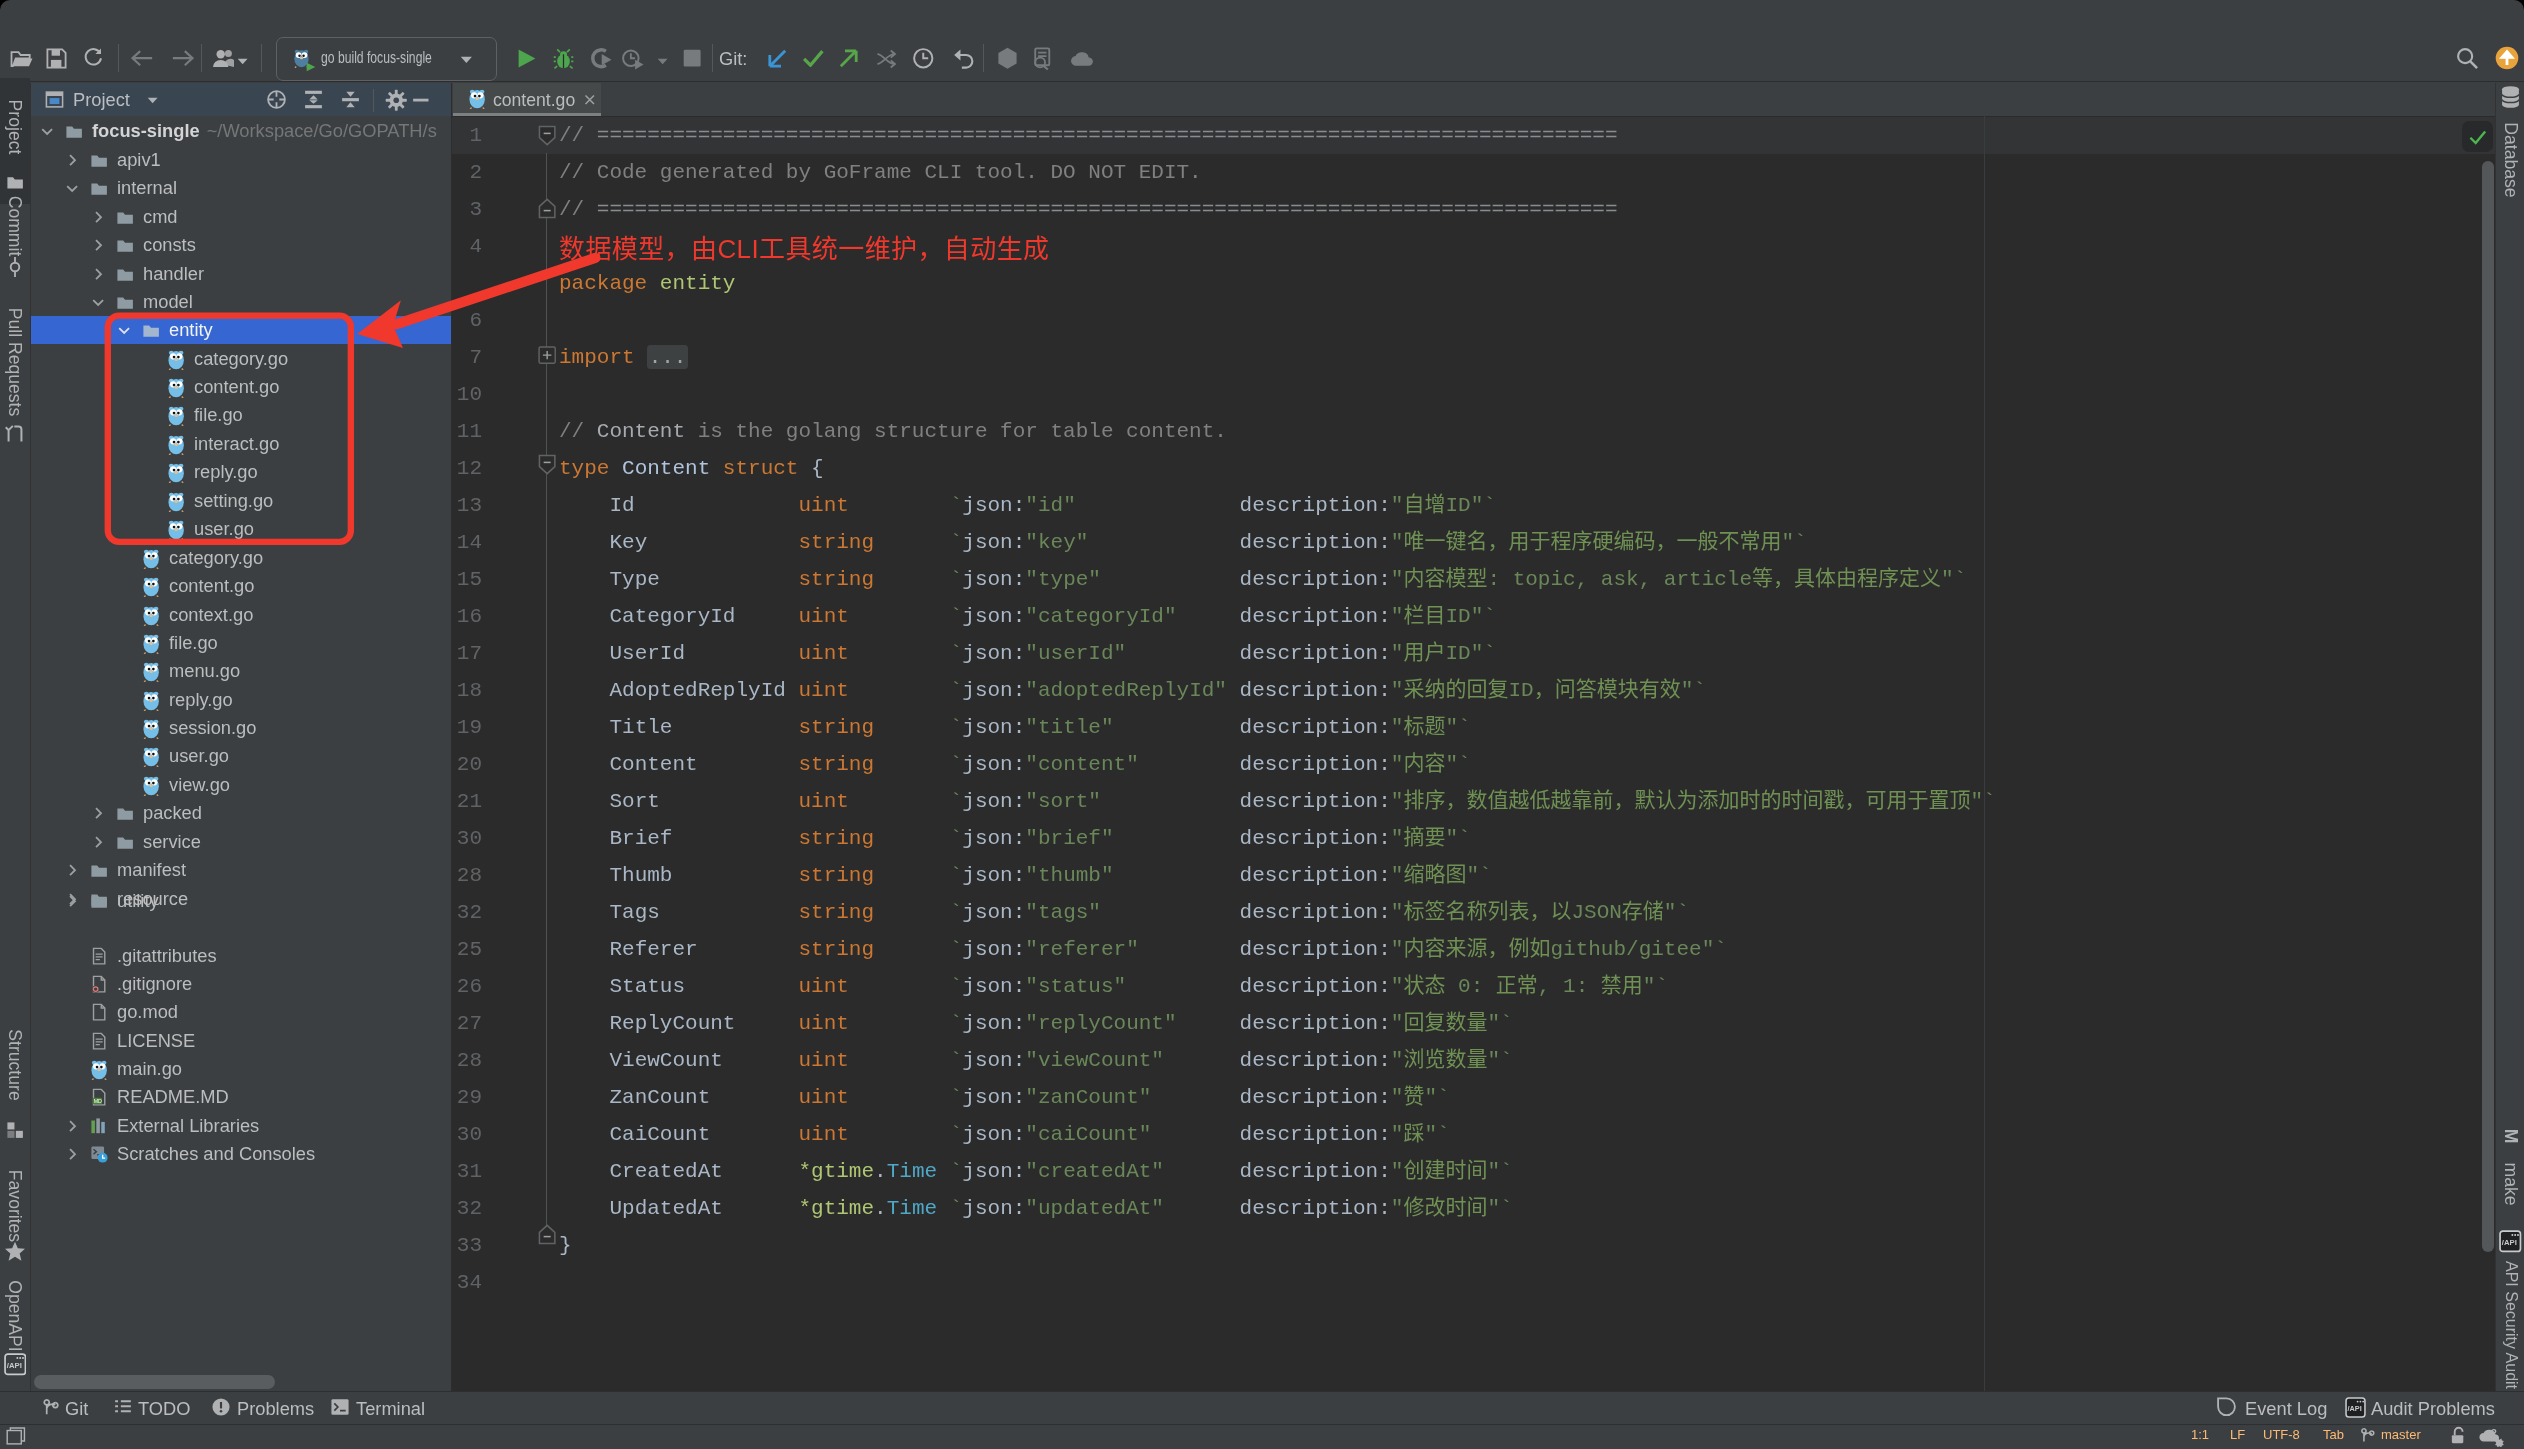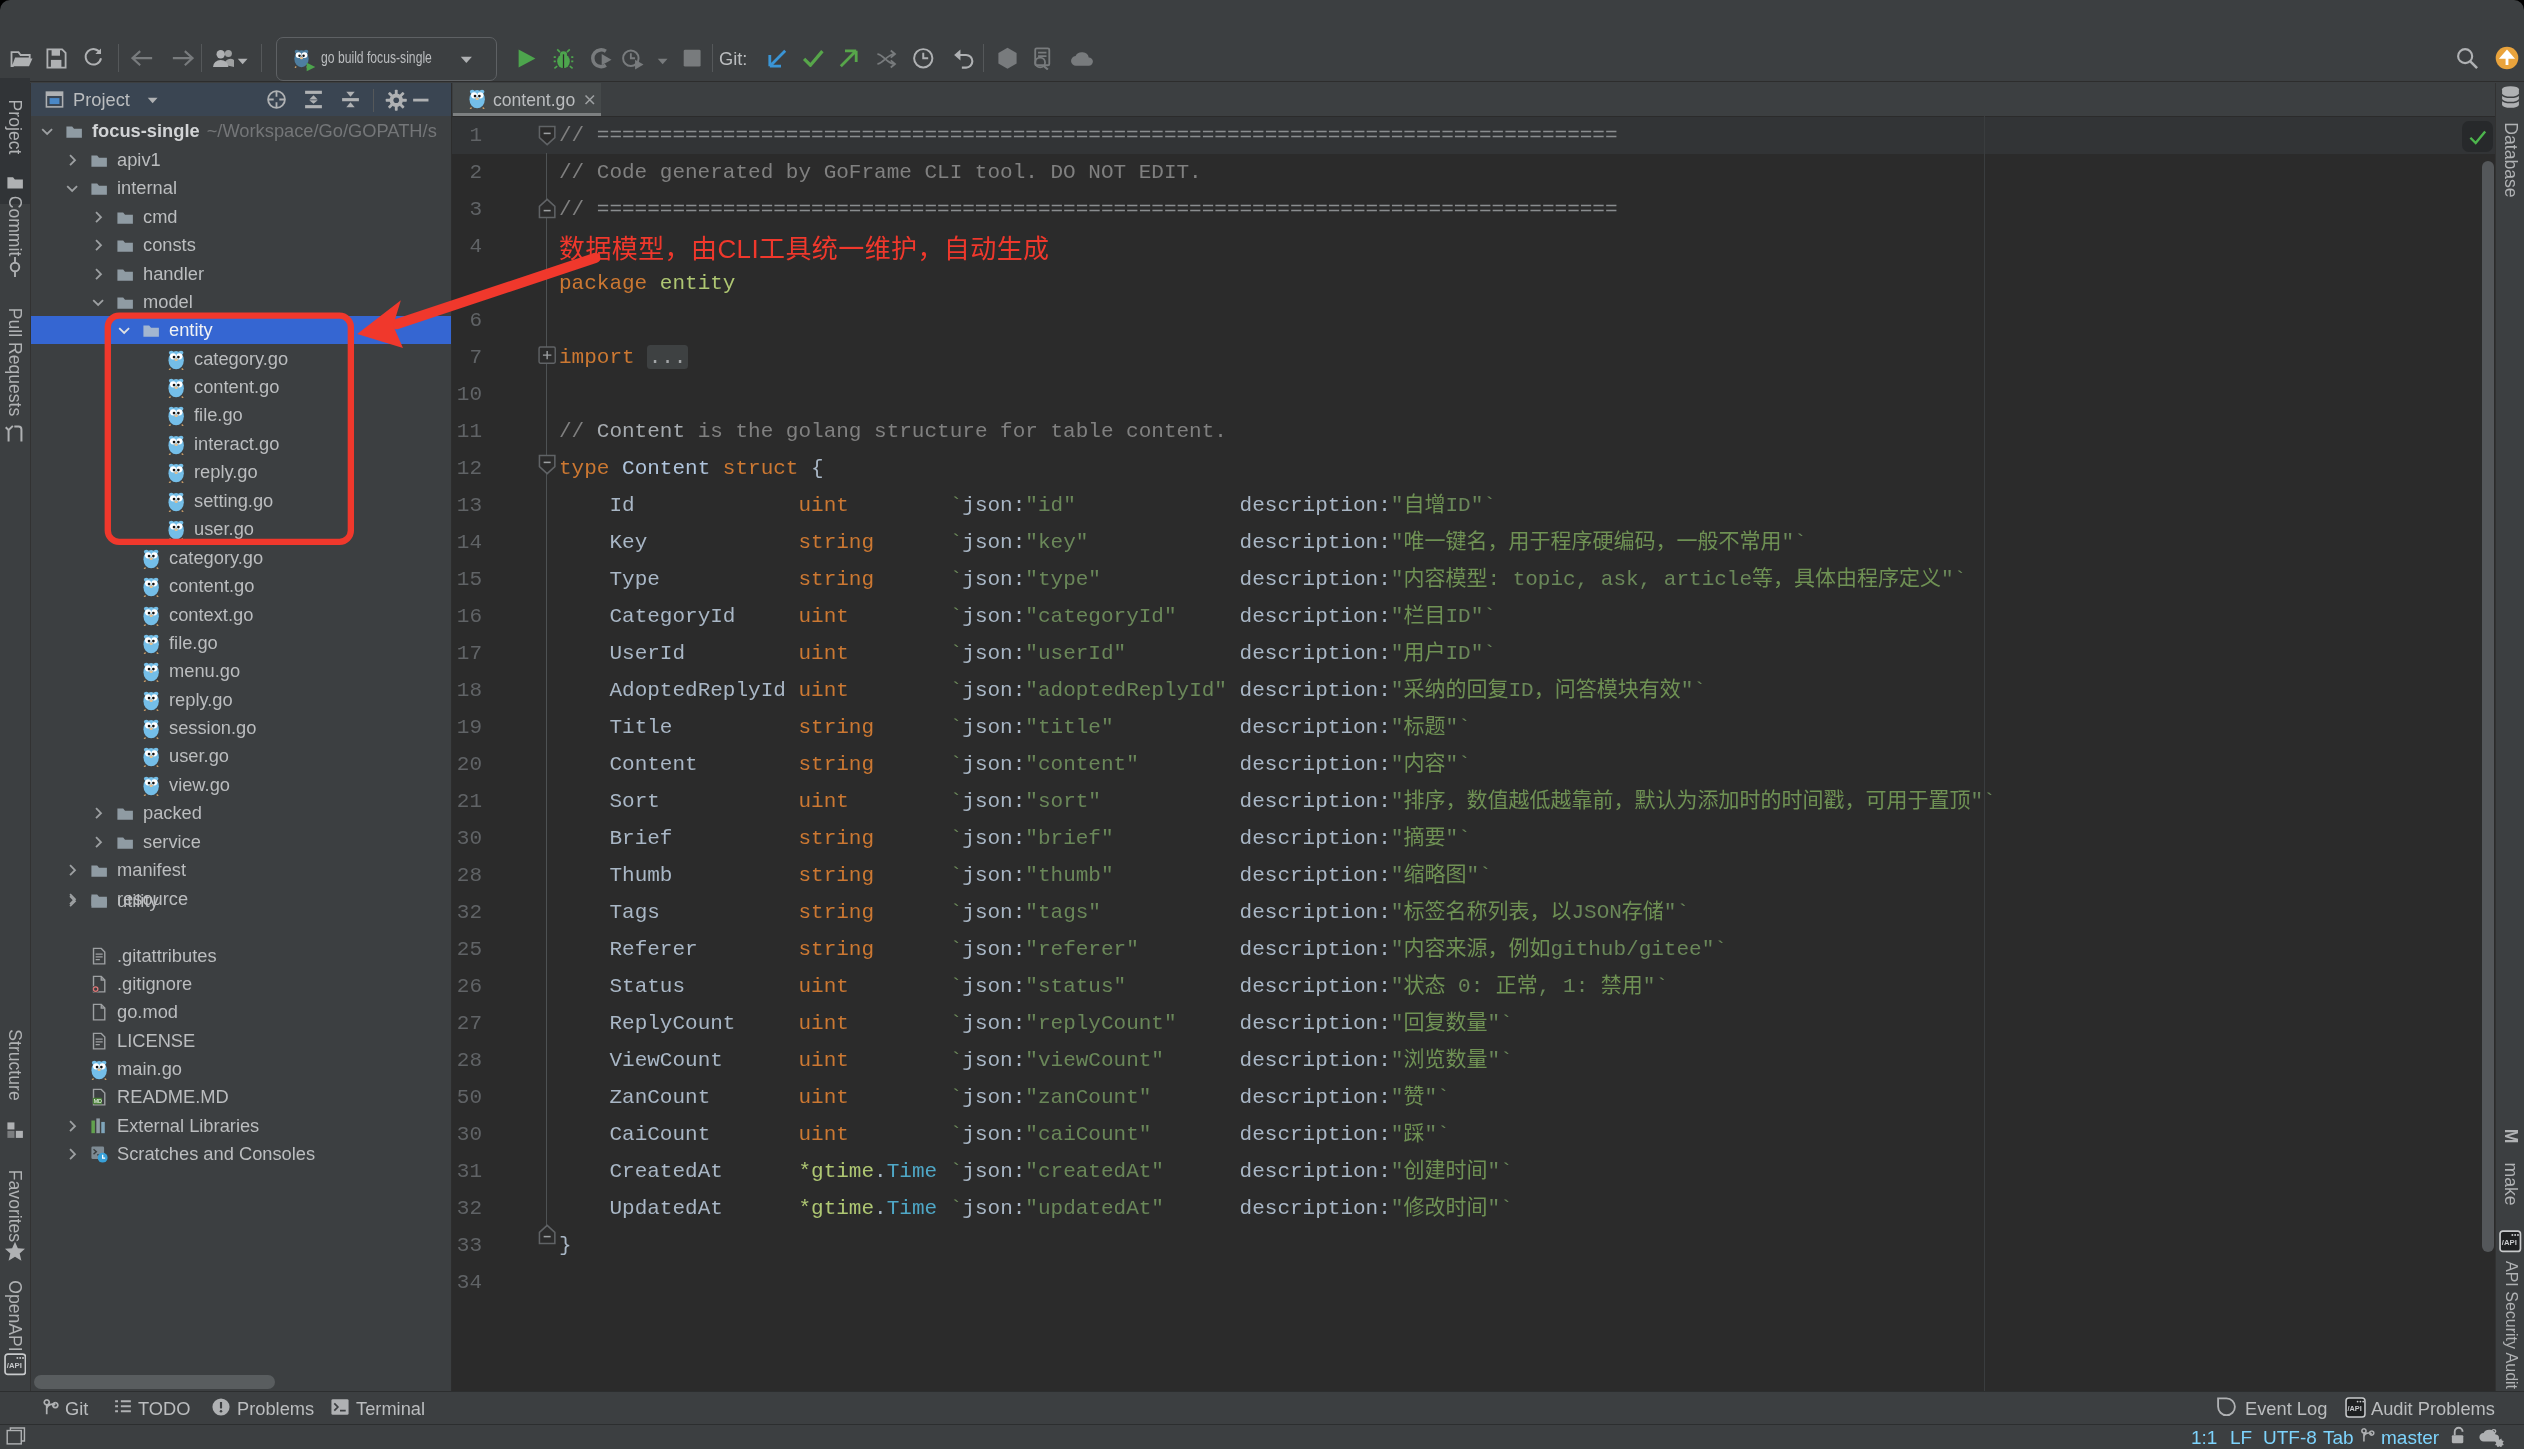--- a/index.html
+++ b/index.html
@@ -44,21 +44,21 @@
 .k{color:#6f9154;font-style:normal}
 .f{color:#a9b7c6}
 .tn{color:#afc4dc}
 .t{color:#4fa8c7}
 .di{color:#a2a5a7;background:#3e4142;border-radius:3.5px;padding:0.7px 1.4px}
 #inspw{position:absolute;left:2010px;top:5px;width:31px;height:31px;border-radius:7px;background:#27292b}
 #scrollt{position:absolute;left:2030px;top:45px;width:12px;height:1091px;border-radius:6.3px;background:#54575a}
 #rstripe{position:absolute;left:2495px;top:83px;width:30px;height:1308px;background:#3c3f41;border-left:0.7px solid #323232}
 #toolwbar{position:absolute;left:0;top:1391px;width:2525px;height:32px;background:#3c3f41;border-top:0.7px solid #2c2e2f}
 #statusbar{position:absolute;left:0;top:1424px;width:2525px;height:26px;background:#3c3f41;border-top:0.7px solid #2c2e2f}
-.sbt{font-size:19px;color:#7dd3fc}
+.sbt{font-size:13px;color:#fdba74}
 #hscroll{position:absolute;left:34px;top:1375px;width:241px;height:14px;border-radius:7px;background:#595d5f}
 #redtext{position:absolute;left:559px;top:228px;font-size:26px;color:#f0382c;font-family:"Liberation Sans","Noto Sans CJK SC",sans-serif;letter-spacing:0.4px}
 </style></head><body>
 <div id="win">
 <div id="toolbar"></div>
 <svg class="abs" style="left:10px;top:48px" width="24" height="21" viewBox="0 0 34 30">
       <path d="M2 6 h10 l3 4 h13 v5 H8 L4 26 H2 z" fill="none" stroke="#afb1b3" stroke-width="2.6"></path>
       <path d="M8 15 h24 l-5 11 H4 z" fill="#afb1b3"></path>
     </svg>
     <svg class="abs" style="left:46px;top:48px" width="21" height="21" viewBox="0 0 30 30">
@@ -876,21 +876,21 @@
         <div class="gn">19</div>
         <div class="gn">20</div>
         <div class="gn">21</div>
         <div class="gn">30</div>
         <div class="gn">28</div>
         <div class="gn">32</div>
         <div class="gn">25</div>
         <div class="gn">26</div>
         <div class="gn">27</div>
         <div class="gn">28</div>
-        <div class="gn">50</div>
+        <div class="gn">29</div>
         <div class="gn">30</div>
         <div class="gn">31</div>
         <div class="gn">32</div>
         <div class="gn">33</div>
         <div class="gn">34</div>
       </div>
 <div id="code"><div class="cl"><span class="c">// </span><span class="e">=================================================================================</span></div><div class="cl"><span class="c">// Code generated by GoFrame CLI tool. DO NOT EDIT.</span></div><div class="cl"><span class="c">// </span><span class="e">=================================================================================</span></div><div class="cl"></div><div class="cl"><span class="o">package</span> <span class="y">entity</span></div><div class="cl"></div><div class="cl"><span class="o">import</span> <span class="di">...</span></div><div class="cl"></div><div class="cl"><span class="c">// <span class="cb">Content</span> is the golang structure for table content.</span></div><div class="cl"><span class="o">type</span> <span class="tn">Content</span> <span class="o">struct</span> <span class="f">{</span></div><div class="cl">    <span class="f">Id             </span><span class="o">uint</span>        <span class="g">`</span><span class="f">json:</span><span class="g">"id"</span>             <span class="f">description:</span><span class="g">"<i class="k">自增</i>ID"`</span></div><div class="cl">    <span class="f">Key            </span><span class="o">string</span>      <span class="g">`</span><span class="f">json:</span><span class="g">"key"</span>            <span class="f">description:</span><span class="g">"<i class="k">唯一键名，用于程序硬编码，一般不常用</i>"`</span></div><div class="cl">    <span class="f">Type           </span><span class="o">string</span>      <span class="g">`</span><span class="f">json:</span><span class="g">"type"</span>           <span class="f">description:</span><span class="g">"<i class="k">内容模型</i>: topic, ask, article<i class="k">等，具体由程序定义</i>"`</span></div><div class="cl">    <span class="f">CategoryId     </span><span class="o">uint</span>        <span class="g">`</span><span class="f">json:</span><span class="g">"categoryId"</span>     <span class="f">description:</span><span class="g">"<i class="k">栏目</i>ID"`</span></div><div class="cl">    <span class="f">UserId         </span><span class="o">uint</span>        <span class="g">`</span><span class="f">json:</span><span class="g">"userId"</span>         <span class="f">description:</span><span class="g">"<i class="k">用户</i>ID"`</span></div><div class="cl">    <span class="f">AdoptedReplyId </span><span class="o">uint</span>        <span class="g">`</span><span class="f">json:</span><span class="g">"adoptedReplyId"</span> <span class="f">description:</span><span class="g">"<i class="k">采纳的回复</i>ID<i class="k">，问答模块有效</i>"`</span></div><div class="cl">    <span class="f">Title          </span><span class="o">string</span>      <span class="g">`</span><span class="f">json:</span><span class="g">"title"</span>          <span class="f">description:</span><span class="g">"<i class="k">标题</i>"`</span></div><div class="cl">    <span class="f">Content        </span><span class="o">string</span>      <span class="g">`</span><span class="f">json:</span><span class="g">"content"</span>        <span class="f">description:</span><span class="g">"<i class="k">内容</i>"`</span></div><div class="cl">    <span class="f">Sort           </span><span class="o">uint</span>        <span class="g">`</span><span class="f">json:</span><span class="g">"sort"</span>           <span class="f">description:</span><span class="g">"<i class="k">排序，数值越低越靠前，默认为添加时的时间戳，可用于置顶</i>"`</span></div><div class="cl">    <span class="f">Brief          </span><span class="o">string</span>      <span class="g">`</span><span class="f">json:</span><span class="g">"brief"</span>          <span class="f">description:</span><span class="g">"<i class="k">摘要</i>"`</span></div><div class="cl">    <span class="f">Thumb          </span><span class="o">string</span>      <span class="g">`</span><span class="f">json:</span><span class="g">"thumb"</span>          <span class="f">description:</span><span class="g">"<i class="k">缩略图</i>"`</span></div><div class="cl">    <span class="f">Tags           </span><span class="o">string</span>      <span class="g">`</span><span class="f">json:</span><span class="g">"tags"</span>           <span class="f">description:</span><span class="g">"<i class="k">标签名称列表，以</i>JSON<i class="k">存储</i>"`</span></div><div class="cl">    <span class="f">Referer        </span><span class="o">string</span>      <span class="g">`</span><span class="f">json:</span><span class="g">"referer"</span>        <span class="f">description:</span><span class="g">"<i class="k">内容来源，例如</i>github/gitee"`</span></div><div class="cl">    <span class="f">Status         </span><span class="o">uint</span>        <span class="g">`</span><span class="f">json:</span><span class="g">"status"</span>         <span class="f">description:</span><span class="g">"<i class="k">状态</i> 0: <i class="k">正常</i>, 1: <i class="k">禁用</i>"`</span></div><div class="cl">    <span class="f">ReplyCount     </span><span class="o">uint</span>        <span class="g">`</span><span class="f">json:</span><span class="g">"replyCount"</span>     <span class="f">description:</span><span class="g">"<i class="k">回复数量</i>"`</span></div><div class="cl">    <span class="f">ViewCount      </span><span class="o">uint</span>        <span class="g">`</span><span class="f">json:</span><span class="g">"viewCount"</span>      <span class="f">description:</span><span class="g">"<i class="k">浏览数量</i>"`</span></div><div class="cl">    <span class="f">ZanCount       </span><span class="o">uint</span>        <span class="g">`</span><span class="f">json:</span><span class="g">"zanCount"</span>       <span class="f">description:</span><span class="g">"<i class="k">赞</i>"`</span></div><div class="cl">    <span class="f">CaiCount       </span><span class="o">uint</span>        <span class="g">`</span><span class="f">json:</span><span class="g">"caiCount"</span>       <span class="f">description:</span><span class="g">"<i class="k">踩</i>"`</span></div><div class="cl">    <span class="f">CreatedAt      </span><span class="y">*gtime</span><span class="f">.</span><span class="t">Time</span> <span class="g">`</span><span class="f">json:</span><span class="g">"createdAt"</span>      <span class="f">description:</span><span class="g">"<i class="k">创建时间</i>"`</span></div><div class="cl">    <span class="f">UpdatedAt      </span><span class="y">*gtime</span><span class="f">.</span><span class="t">Time</span> <span class="g">`</span><span class="f">json:</span><span class="g">"updatedAt"</span>      <span class="f">description:</span><span class="g">"<i class="k">修改时间</i>"`</span></div><div class="cl"><span class="f">}</span></div><div class="cl"></div></div>
 <div id="inspw">
         <svg class="abs" style="left:7px;top:8.5px" width="18.3" height="15.5" viewBox="0 0 26 22">
           <path d="M2 11 l7.5 7.5 L23 2" fill="none" stroke="#4db54d" stroke-width="3.4"></path>

